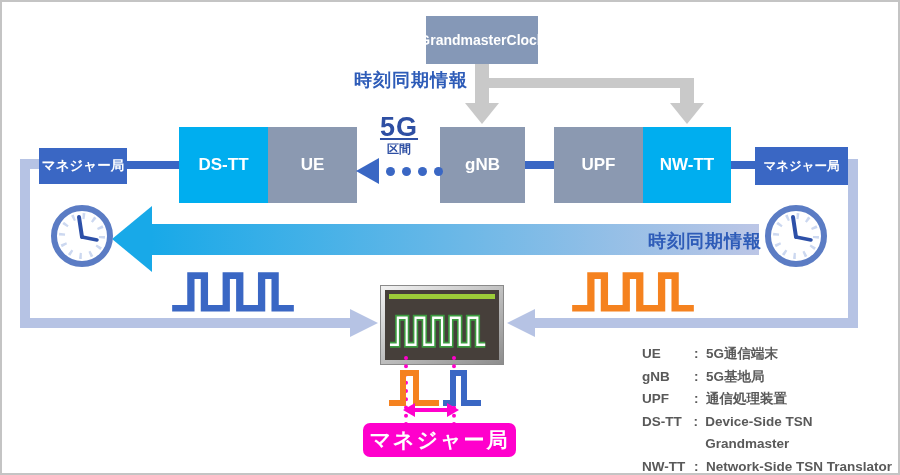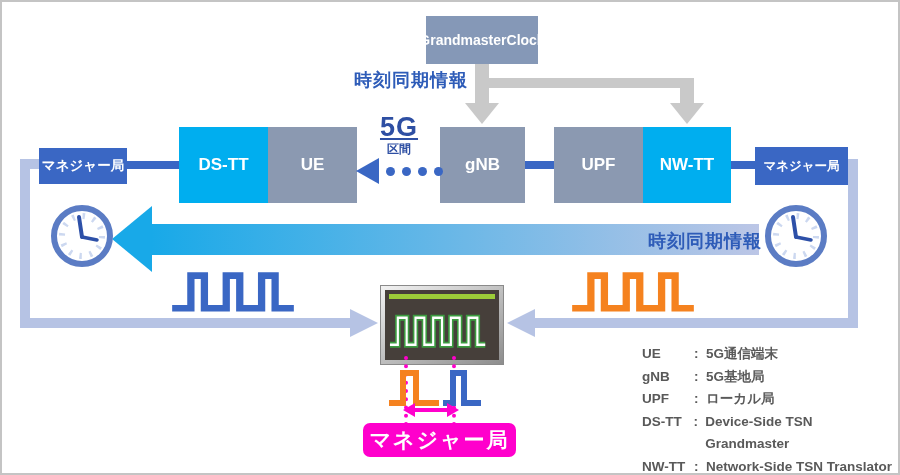--- a/index.html
+++ b/index.html
@@ -194,21 +194,21 @@
         <span>5G通信端末</span>
     </div>
     <div class="legend-row">
       <span class="legend-term">gNB</span>
         <span class="legend-sep">:</span>
         <span>5G基地局</span>
     </div>
     <div class="legend-row">
       <span class="legend-term">UPF</span>
         <span class="legend-sep">:</span>
-        <span>ローカル局</span>
+        <span>通信処理装置</span>
     </div>
     <div class="legend-row">
       <span class="legend-term">DS-TT</span>
         <span class="legend-sep">:</span>
         <span>Device-Side TSN Grandmaster</span>
     </div>
     <div class="legend-row">
       <span class="legend-term">NW-TT</span>
         <span class="legend-sep">:</span>
         <span>Network-Side TSN Translator</span>

